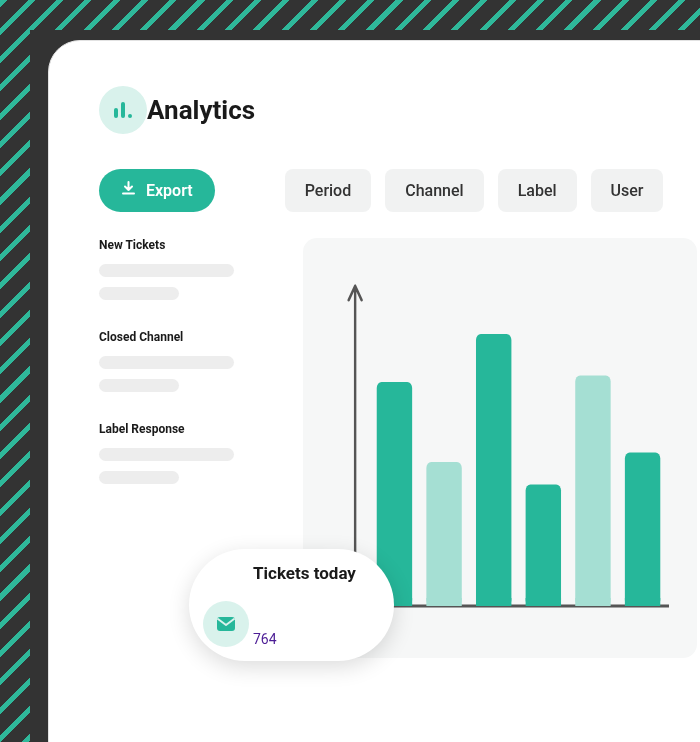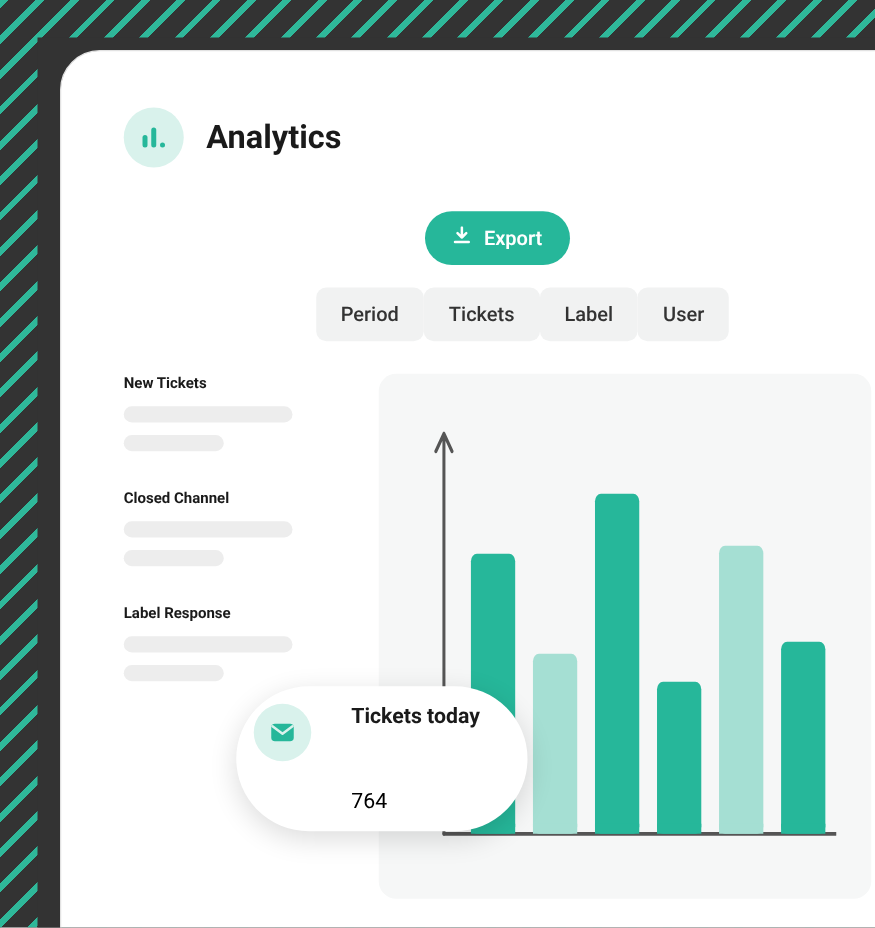--- a/index.html
+++ b/index.html
@@ -48,21 +48,20 @@
       background: #ffffff;
       border: 1px solid #e2e2e2;
       border-radius: 32px;
       padding: 45px 50px;
       z-index: 1;
       overflow: hidden;
     }
     .header {
       display: flex;
       align-items: center;
-      gap: 18px;
       margin-bottom: 35px;
     }
     .logo-circle {
       width: 48px;
       height: 48px;
       border-radius: 50%;
       background: #d9f2ec;
       display: flex;
       align-items: center;
       justify-content: center;
@@ -70,38 +69,38 @@
     .page-title {
       font-size: 26px;
       font-weight: 700;
       color: #1a1a1a;
     }
     .controls-row {
       display: flex;
       align-items: center;
       gap: 18px;
       margin-bottom: 26px;
-      flex-direction: column;
     }
     .export-btn {
       background: #26b79a;
       color: #fff;
       border: none;
       border-radius: 999px;
       padding: 12px 22px;
       font-size: 16px;
       font-weight: 600;
       display: inline-flex;
       align-items: center;
       gap: 10px;
       cursor: pointer;
     }
     .filter-row {
       display: flex;
-      margin-left: 40px;
+      gap: 14px;
+      margin-left: 52px;
     }
     .filter-pill {
       background: #f1f2f2;
       color: #333;
       border: none;
       border-radius: 8px;
       padding: 12px 20px;
       font-size: 16px;
       font-weight: 500;
       cursor: pointer;
@@ -145,43 +144,43 @@
       height: 360px;
     }
     .floating-card {
       position: absolute;
       left: 140px;
       top: 508px;
       background: #fff;
       border-radius: 999px;
       padding: 14px 38px 14px 14px;
       display: flex;
-      align-items: flex-start;
-      gap: 32px;
+      align-items: flex-end;
+      gap: 4px;
       box-shadow: 0 6px 22px rgba(0,0,0,0.14);
       z-index: 5;
     }
     .floating-icon {
       width: 46px;
       height: 46px;
       border-radius: 50%;
       background: #d9f2ec;
       display: flex;
       align-items: center;
       justify-content: center;
     }
     .floating-text .ft-label {
       font-size: 17px;
       font-weight: 700;
       color: #1a1a1a;
     }
     .floating-text .ft-value {
-      font-size: 17px;
+      font-size: 14px;
       font-weight: 400;
-      color: #000000;
+      color: #4c1d95;
       margin-top: 48px;
     }
   </style>
 </head>
 <body>
 
 <div class="hatch"></div>
 
 <div class="window">
 
@@ -202,21 +201,21 @@
         <svg width="15" height="15" viewBox="0 0 15 15" fill="none">
           <path d="M7.5 1v8M7.5 9L4 5.5M7.5 9L11 5.5" stroke="#fff" stroke-width="2" stroke-linecap="round" stroke-linejoin="round"></path>
           <path d="M2 12.5h11" stroke="#fff" stroke-width="2" stroke-linecap="round"></path>
         </svg>
       </span>
       <span>Export</span>
     </button>
 
     <div class="filter-row">
       <button class="filter-pill">Period</button>
-      <button class="filter-pill">Tickets</button>
+      <button class="filter-pill">Channel</button>
       <button class="filter-pill">Label</button>
       <button class="filter-pill">User</button>
     </div>
   </div>
 
   <div class="main-area">
     <div class="sidebar">
       <div class="stat-block">
         <div class="stat-title">New Tickets</div>
         <div class="placeholder-line w1"></div>

